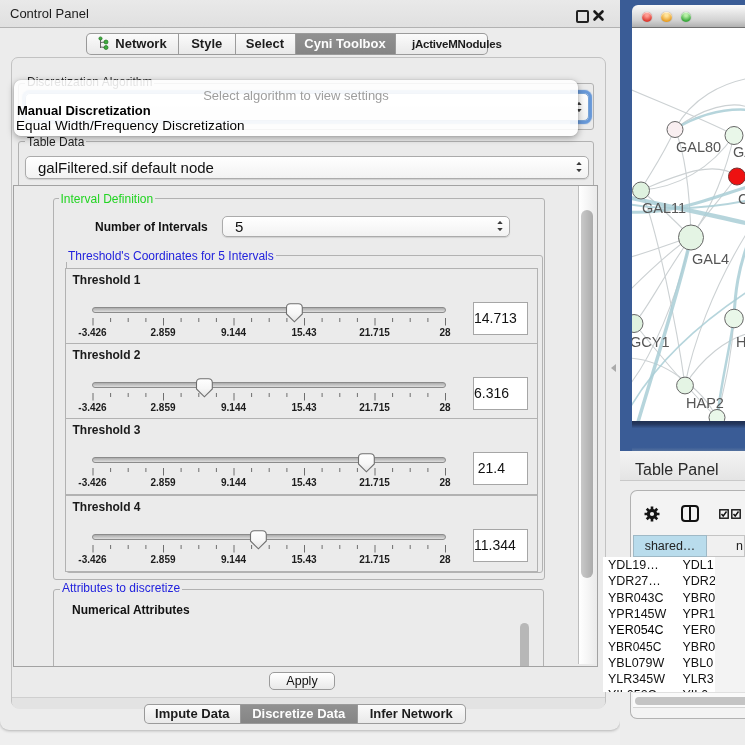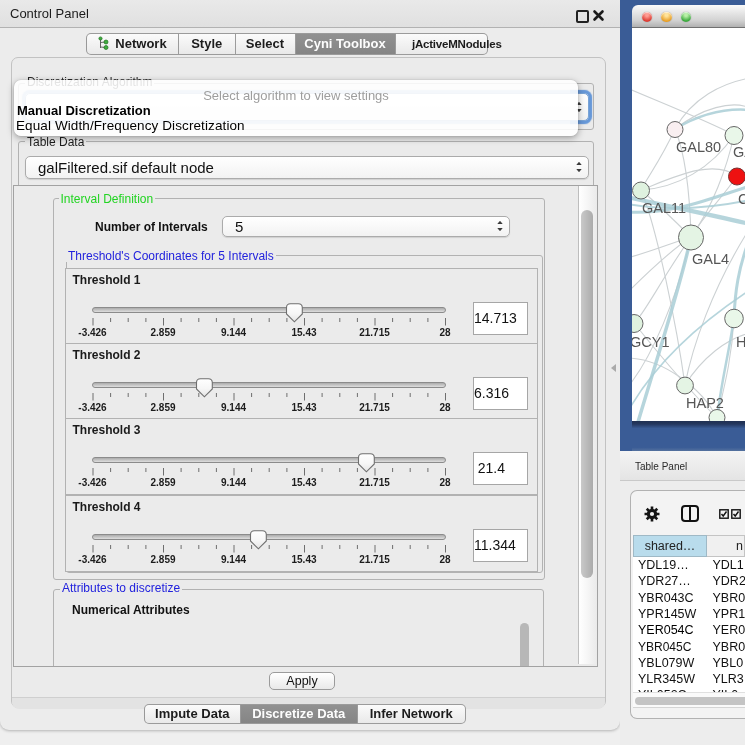--- a/index.html
+++ b/index.html
@@ -351,39 +351,39 @@
 <text x="60" y="236">GAL4</text>
 <text x="-2" y="319">GCY1</text>
 <text x="104" y="319">H</text>
 <text x="54" y="380">HAP2</text>
 </g>
 </svg>
 </div>
 <div class="ab" style="left:631.5px;top:421px;width:113.5px;height:30px;background:linear-gradient(#1f3052,#24375e 10%,#3a5c96 25%,#3a5c96 88%,#54719e);"></div>
 <div class="ab" style="left:619.5px;top:451px;width:125.5px;height:294px;background:#ededed;"></div>
 <div class="ab" style="left:619.5px;top:451px;width:125.5px;height:30px;background:linear-gradient(#f4f4f4,#e4e4e4);border-bottom:1px solid #c9c9c9;box-sizing:border-box;"></div>
-<div class="ab" style="left:635px;top:461px;font-size:10px;color:#2a2a2a;">Table Panel</div>
+<div class="ab" style="left:635px;top:461px;font-size:16px;color:#2a2a2a;">Table Panel</div>
 <div class="ab" style="left:629.5px;top:490px;width:116px;height:229px;background:#f3f3f3;border:1px solid #b2b2b2;border-right:none;border-radius:7px 0 0 7px;box-sizing:border-box;"></div>
 <svg class="ab" style="left:644px;top:506px;" width="16" height="16" viewBox="0 0 16 16">
     <path d="M15.48 6.68 L15.48 9.32 L13.03 9.30 L12.48 10.64 L14.23 12.36 L12.36 14.23 L10.64 12.48 L9.30 13.03 L9.32 15.48 L6.68 15.48 L6.70 13.03 L5.36 12.48 L3.64 14.23 L1.77 12.36 L3.52 10.64 L2.97 9.30 L0.52 9.32 L0.52 6.68 L2.97 6.70 L3.52 5.36 L1.77 3.64 L3.64 1.77 L5.36 3.52 L6.70 2.97 L6.68 0.52 L9.32 0.52 L9.30 2.97 L10.64 3.52 L12.36 1.77 L14.23 3.64 L12.48 5.36 L13.03 6.70 Z" fill="#151515"></path>
     <circle cx="8" cy="8" r="2.1" fill="#f3f3f3"></circle>
   </svg>
 <div class="ab" style="left:681px;top:505px;width:18px;height:17px;border:2.4px solid #111;border-radius:4px;box-sizing:border-box;"></div>
 <div class="ab" style="left:689px;top:507px;width:2.4px;height:13px;background:#111;"></div>
 <svg class="ab" style="left:718.5px;top:509px;" width="10" height="10" viewBox="0 0 10 10">
     <rect x="0.8" y="0.8" width="8.4" height="8.4" fill="none" stroke="#111" stroke-width="1.4"></rect>
     <path d="M2.5 5 L4.2 7 L7.5 2.5" fill="none" stroke="#111" stroke-width="1.4"></path>
   </svg>
 <svg class="ab" style="left:730.5px;top:509px;" width="10" height="10" viewBox="0 0 10 10">
     <rect x="0.8" y="0.8" width="8.4" height="8.4" fill="none" stroke="#111" stroke-width="1.4"></rect>
     <path d="M2.5 5 L4.2 7 L7.5 2.5" fill="none" stroke="#111" stroke-width="1.4"></path>
   </svg>
 <div class="ab" style="left:633px;top:535px;width:74px;height:22px;background:#b9dcec;border:1px solid #9fb9c6;box-sizing:border-box;font-size:12.5px;color:#222;text-align:center;line-height:21px;">shared…</div>
 <div class="ab" style="left:707px;top:535px;width:38px;height:22px;background:#f0f0f0;border:1px solid #c4c4c4;border-left:none;box-sizing:border-box;font-size:12.5px;color:#222;line-height:21px;padding-left:29px;">n</div>
-<div class="ab" style="left:633px;top:557px;width:112px;height:135px;background:#fff;overflow:hidden;">
+<div class="ab" style="left:603px;top:557px;width:112px;height:135px;background:#fff;overflow:hidden;">
 <div class="ab row" style="left:5px;top:1.0px;font-size:12.5px;color:#111;">YDL19…</div>
 <div class="ab row" style="left:79.5px;top:1.0px;font-size:12.5px;color:#111;">YDL1</div>
 <div class="ab row" style="left:5px;top:17.3px;font-size:12.5px;color:#111;">YDR27…</div>
 <div class="ab row" style="left:79.5px;top:17.3px;font-size:12.5px;color:#111;">YDR2</div>
 <div class="ab row" style="left:5px;top:33.6px;font-size:12.5px;color:#111;">YBR043C</div>
 <div class="ab row" style="left:79.5px;top:33.6px;font-size:12.5px;color:#111;">YBR0</div>
 <div class="ab row" style="left:5px;top:49.9px;font-size:12.5px;color:#111;">YPR145W</div>
 <div class="ab row" style="left:79.5px;top:49.9px;font-size:12.5px;color:#111;">YPR1</div>
 <div class="ab row" style="left:5px;top:66.2px;font-size:12.5px;color:#000000;">YER054C</div>
 <div class="ab row" style="left:79.5px;top:66.2px;font-size:12.5px;color:#111;">YER0</div>

